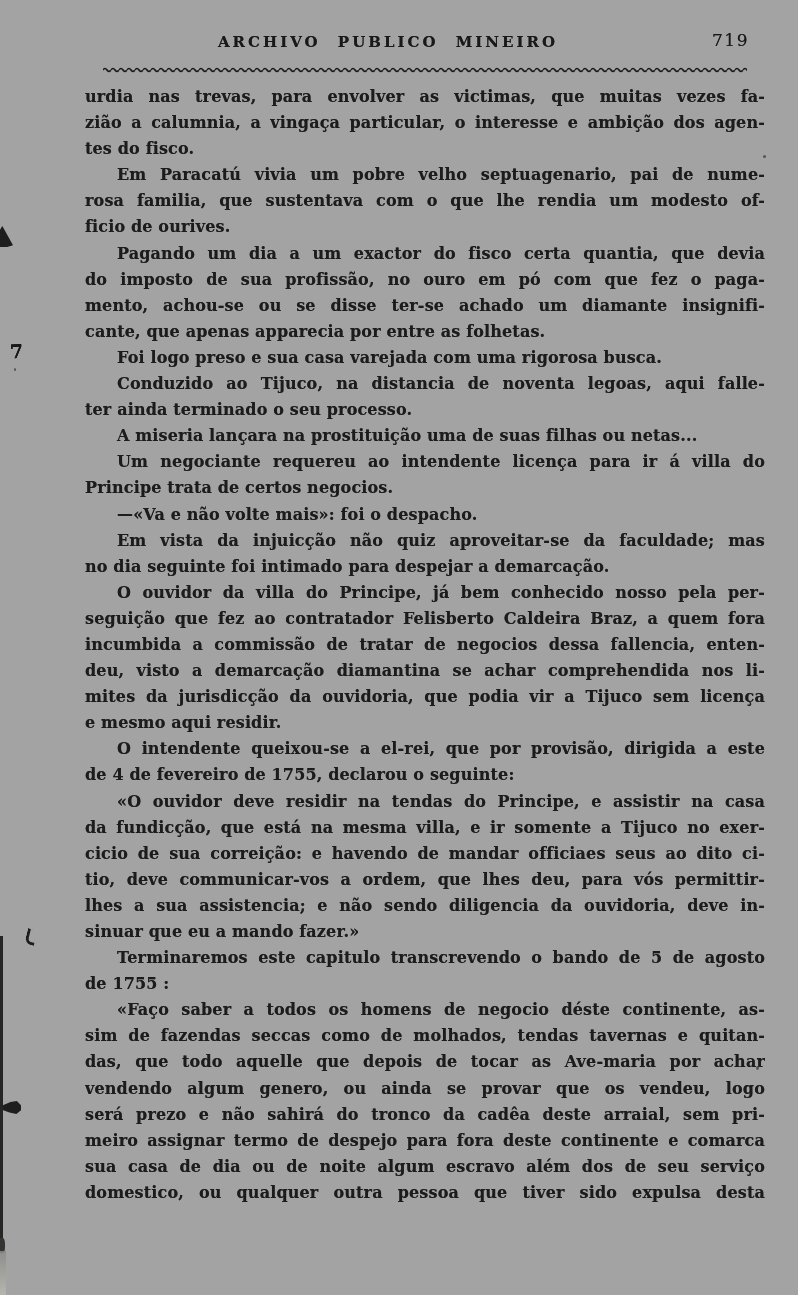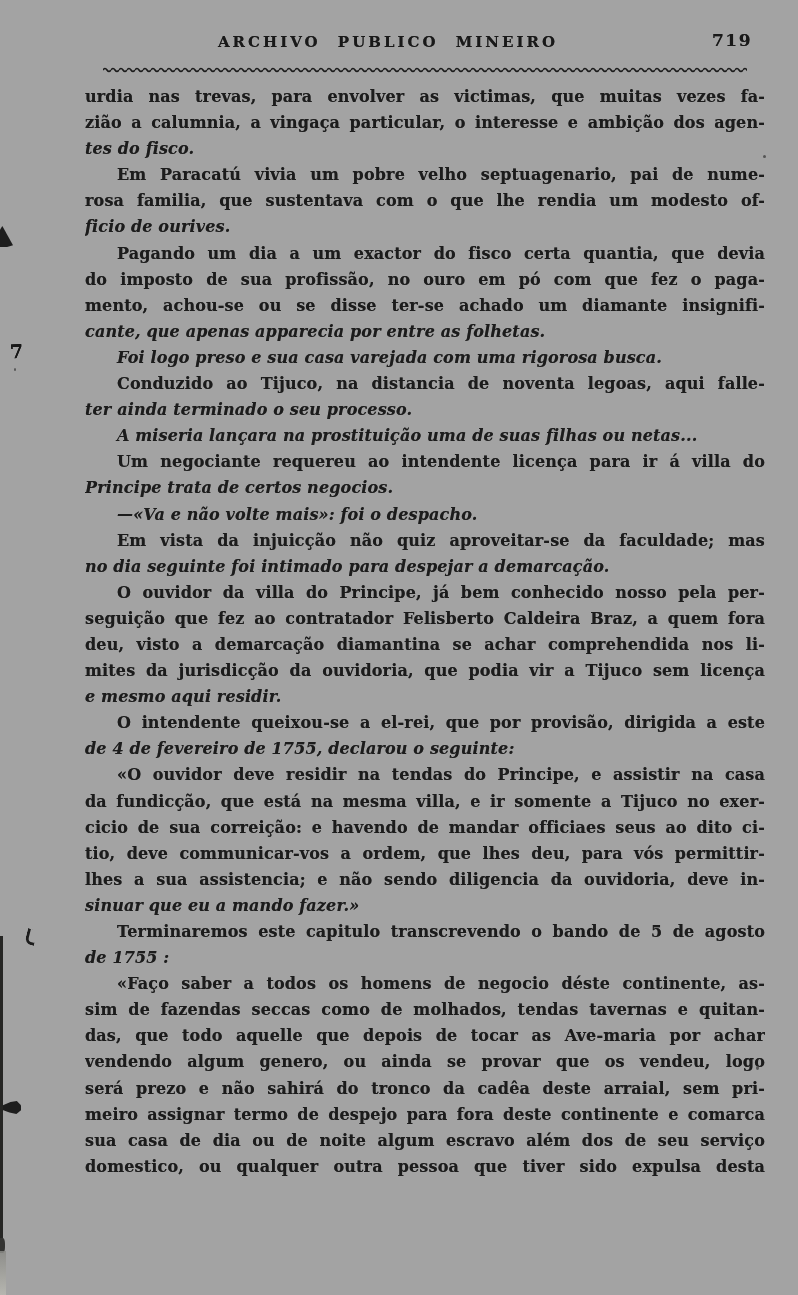--- a/index.html
+++ b/index.html
@@ -15,39 +15,39 @@
   .header-title{
     position:absolute;top:33px;left:103px;width:570px;
     text-align:center;
     font-size:15px;font-weight:bold;
     letter-spacing:3px;word-spacing:9px;
     color:#191919;
     text-shadow:0 0 .5px rgba(0,0,0,.55);
   }
   .page-number{
     position:absolute;top:30px;left:712px;
-    font-size:17px;font-weight:bold;letter-spacing:1.5px;
+    font-size:17px;font-weight:normal;letter-spacing:1.5px;
     color:#191919;
     text-shadow:0 0 .5px rgba(0,0,0,.55);
   }
   .rule{position:absolute;top:59px;left:103px;width:644px;height:8px;}
   
   .page-body{
     position:absolute;left:85px;top:84px;width:680px;
     font-size:16px;font-weight:bold;
     line-height:26.1px;
     letter-spacing:.15px;
     color:#1c1c1c;
     text-shadow:0 0 .6px rgba(20,20,20,.55);
   }
   .ln{
     height:26.1px;overflow:hidden;
     text-align:justify;text-align-last:justify;
   }
-  .ln.end{text-align-last:left;font-style:italic;}
+  .ln.end{text-align-last:left;}
   .ln.ind{text-indent:32px;}
   
   .mark-triangle{
     position:absolute;left:0;top:226px;width:13px;height:21px;
     background:#1d1d1d;
     clip-path:polygon(18% 0,100% 92%,55% 100%,0 100%,0 18%);
   }
   .mark-seven{
     position:absolute;left:10px;top:340px;
     font-family:"DejaVu Serif",serif;font-weight:bold;font-size:19px;
@@ -119,20 +119,21 @@
     <div class="ln ind">Conduzido ao Tijuco, na distancia de noventa legoas, aqui falle-</div>
     <div class="ln end">ter ainda terminado o seu processo.</div>
     <div class="ln ind end">A miseria lançara na prostituição uma de suas filhas ou netas...</div>
     <div class="ln ind">Um negociante requereu ao intendente licença para ir á villa do</div>
     <div class="ln end">Principe trata de certos negocios.</div>
     <div class="ln ind end">—«Va e não volte mais»: foi o despacho.</div>
     <div class="ln ind">Em vista da injuicção não quiz aproveitar-se da faculdade; mas</div>
     <div class="ln end">no dia seguinte foi intimado para despejar a demarcação.</div>
     <div class="ln ind">O ouvidor da villa do Principe, já bem conhecido nosso pela per-</div>
     <div class="ln">seguição que fez ao contratador Felisberto Caldeira Braz, a quem fora</div>
+    <div class="ln">incumbida a commissão de tratar de negocios dessa fallencia, enten-</div>
     <div class="ln">deu, visto a demarcação diamantina se achar comprehendida nos li-</div>
     <div class="ln">mites da jurisdicção da ouvidoria, que podia vir a Tijuco sem licença</div>
     <div class="ln end">e mesmo aqui residir.</div>
     <div class="ln ind">O intendente queixou-se a el-rei, que por provisão, dirigida a este</div>
     <div class="ln end">de 4 de fevereiro de 1755, declarou o seguinte:</div>
     <div class="ln ind">«O ouvidor deve residir na tendas do Principe, e assistir na casa</div>
     <div class="ln">da fundicção, que está na mesma villa, e ir somente a Tijuco no exer-</div>
     <div class="ln">cicio de sua correição: e havendo de mandar officiaes seus ao dito ci-</div>
     <div class="ln">tio, deve communicar-vos a ordem, que lhes deu, para vós permittir-</div>
     <div class="ln">lhes a sua assistencia; e não sendo diligencia da ouvidoria, deve in-</div>

